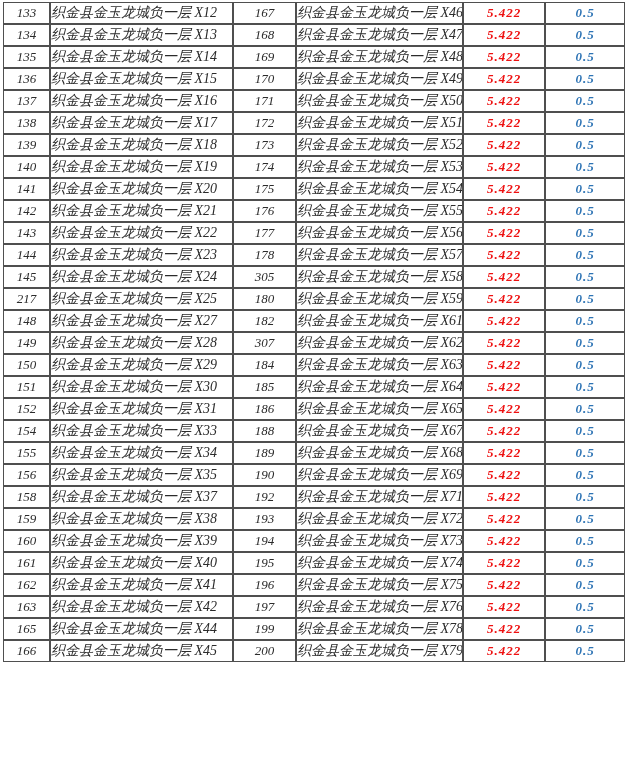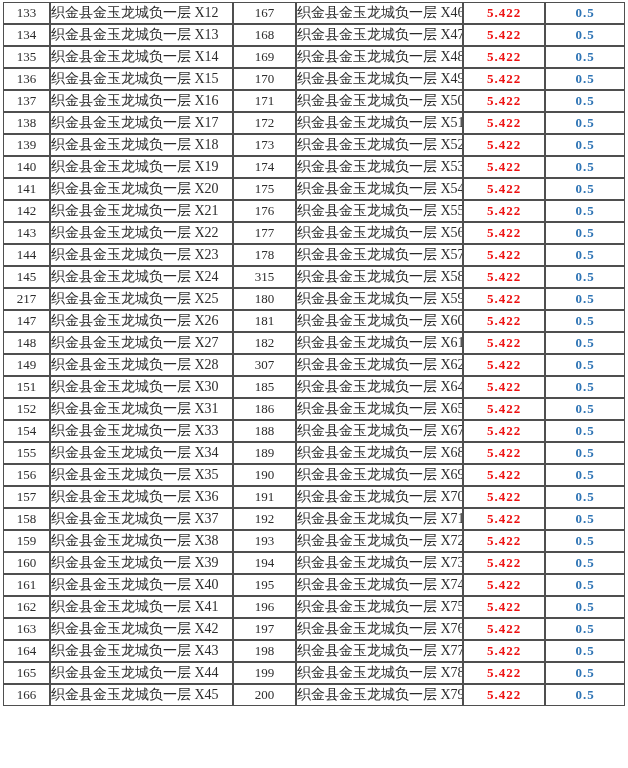--- a/index.html
+++ b/index.html
@@ -8,20 +8,21 @@
     height: 768px;
     background: var(--page-bg, #ffffff);
     font-family: "Liberation Serif", "DejaVu Serif", serif;
     overflow: hidden;
     position: relative;
   }
   .table-wrap {
     position: absolute;
     left: 3px;
     top: 2px;
+    font-style: italic;
   }
   table.meter-table {
     border-collapse: separate;
     border-spacing: 0;
     table-layout: fixed;
     width: 622px;
   }
   table.meter-table td {
     border: 1px solid var(--border-color, #4f4f4f);
     box-sizing: border-box;
@@ -158,58 +159,58 @@
     <td class="num">144</td>
     <td class="name">织金县金玉龙城负一层 X23</td>
     <td class="num">178</td>
     <td class="name">织金县金玉龙城负一层 X57</td>
     <td class="val value">5.422</td>
     <td class="val ratio">0.5</td>
   </tr>
         <tr>
     <td class="num">145</td>
     <td class="name">织金县金玉龙城负一层 X24</td>
-    <td class="num">315</td>
+    <td class="num">305</td>
     <td class="name">织金县金玉龙城负一层 X58</td>
     <td class="val value">5.422</td>
     <td class="val ratio">0.5</td>
   </tr>
         <tr>
     <td class="num">217</td>
     <td class="name">织金县金玉龙城负一层 X25</td>
     <td class="num">180</td>
     <td class="name">织金县金玉龙城负一层 X59</td>
     <td class="val value">5.422</td>
     <td class="val ratio">0.5</td>
   </tr>
         <tr>
-    <td class="num">147</td>
-    <td class="name">织金县金玉龙城负一层 X26</td>
-    <td class="num">181</td>
-    <td class="name">织金县金玉龙城负一层 X60</td>
-    <td class="val value">5.422</td>
-    <td class="val ratio">0.5</td>
-  </tr>
-        <tr>
     <td class="num">148</td>
     <td class="name">织金县金玉龙城负一层 X27</td>
     <td class="num">182</td>
     <td class="name">织金县金玉龙城负一层 X61</td>
     <td class="val value">5.422</td>
     <td class="val ratio">0.5</td>
   </tr>
         <tr>
     <td class="num">149</td>
     <td class="name">织金县金玉龙城负一层 X28</td>
     <td class="num">307</td>
     <td class="name">织金县金玉龙城负一层 X62</td>
     <td class="val value">5.422</td>
     <td class="val ratio">0.5</td>
   </tr>
         <tr>
+    <td class="num">150</td>
+    <td class="name">织金县金玉龙城负一层 X29</td>
+    <td class="num">184</td>
+    <td class="name">织金县金玉龙城负一层 X63</td>
+    <td class="val value">5.422</td>
+    <td class="val ratio">0.5</td>
+  </tr>
+        <tr>
     <td class="num">151</td>
     <td class="name">织金县金玉龙城负一层 X30</td>
     <td class="num">185</td>
     <td class="name">织金县金玉龙城负一层 X64</td>
     <td class="val value">5.422</td>
     <td class="val ratio">0.5</td>
   </tr>
         <tr>
     <td class="num">152</td>
     <td class="name">织金县金玉龙城负一层 X31</td>
@@ -236,28 +237,20 @@
   </tr>
         <tr>
     <td class="num">156</td>
     <td class="name">织金县金玉龙城负一层 X35</td>
     <td class="num">190</td>
     <td class="name">织金县金玉龙城负一层 X69</td>
     <td class="val value">5.422</td>
     <td class="val ratio">0.5</td>
   </tr>
         <tr>
-    <td class="num">157</td>
-    <td class="name">织金县金玉龙城负一层 X36</td>
-    <td class="num">191</td>
-    <td class="name">织金县金玉龙城负一层 X70</td>
-    <td class="val value">5.422</td>
-    <td class="val ratio">0.5</td>
-  </tr>
-        <tr>
     <td class="num">158</td>
     <td class="name">织金县金玉龙城负一层 X37</td>
     <td class="num">192</td>
     <td class="name">织金县金玉龙城负一层 X71</td>
     <td class="val value">5.422</td>
     <td class="val ratio">0.5</td>
   </tr>
         <tr>
     <td class="num">159</td>
     <td class="name">织金县金玉龙城负一层 X38</td>
@@ -288,28 +281,20 @@
     <td class="num">196</td>
     <td class="name">织金县金玉龙城负一层 X75</td>
     <td class="val value">5.422</td>
     <td class="val ratio">0.5</td>
   </tr>
         <tr>
     <td class="num">163</td>
     <td class="name">织金县金玉龙城负一层 X42</td>
     <td class="num">197</td>
     <td class="name">织金县金玉龙城负一层 X76</td>
-    <td class="val value">5.422</td>
-    <td class="val ratio">0.5</td>
-  </tr>
-        <tr>
-    <td class="num">164</td>
-    <td class="name">织金县金玉龙城负一层 X43</td>
-    <td class="num">198</td>
-    <td class="name">织金县金玉龙城负一层 X77</td>
     <td class="val value">5.422</td>
     <td class="val ratio">0.5</td>
   </tr>
         <tr>
     <td class="num">165</td>
     <td class="name">织金县金玉龙城负一层 X44</td>
     <td class="num">199</td>
     <td class="name">织金县金玉龙城负一层 X78</td>
     <td class="val value">5.422</td>
     <td class="val ratio">0.5</td>

